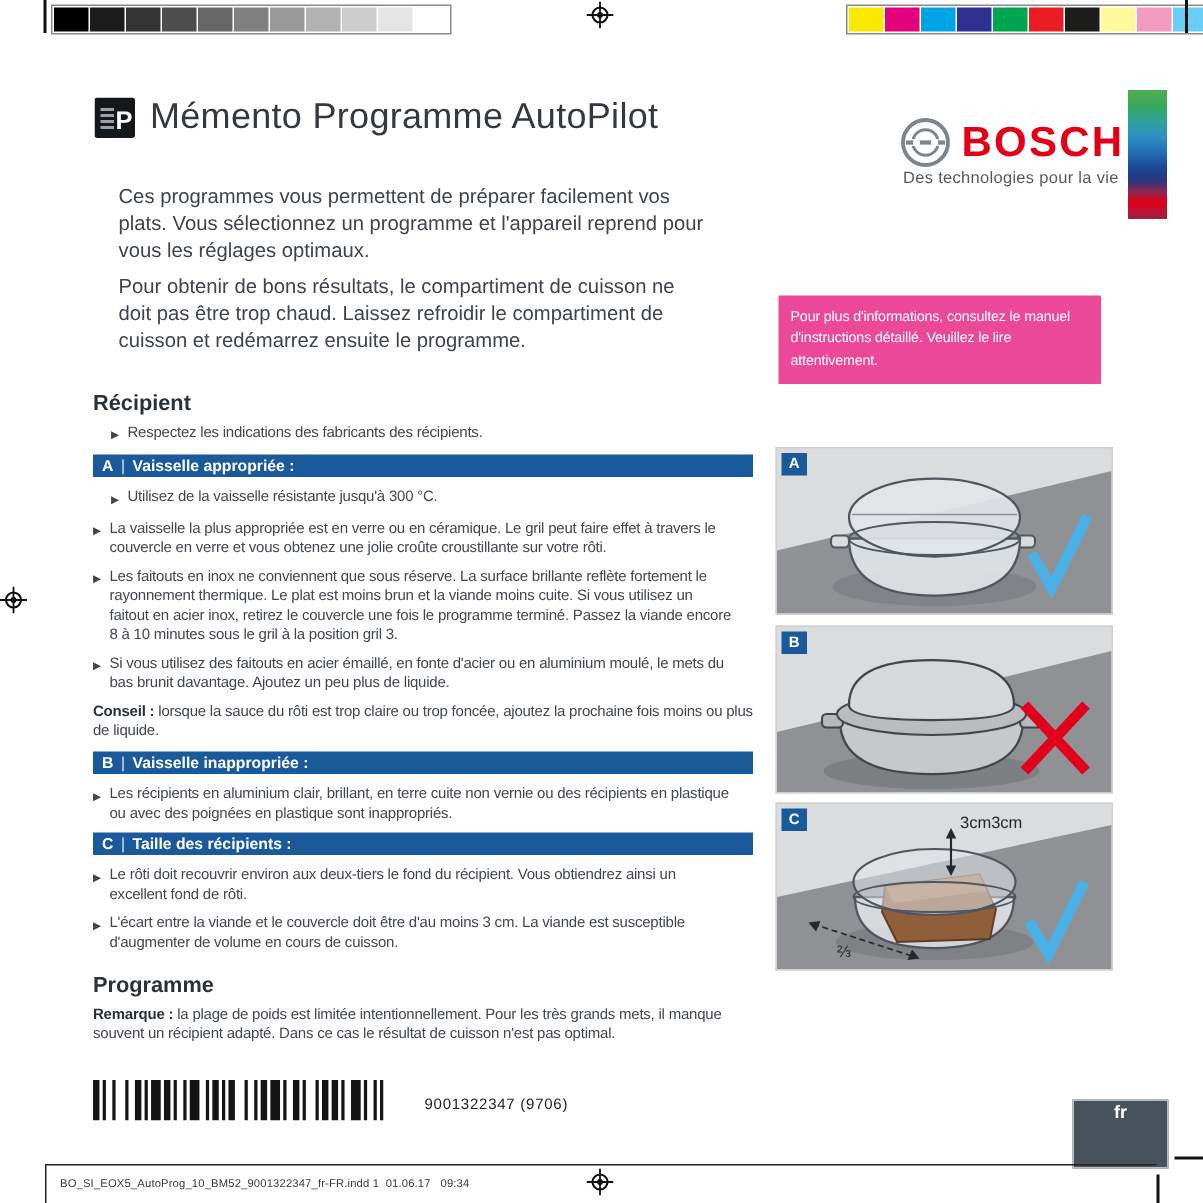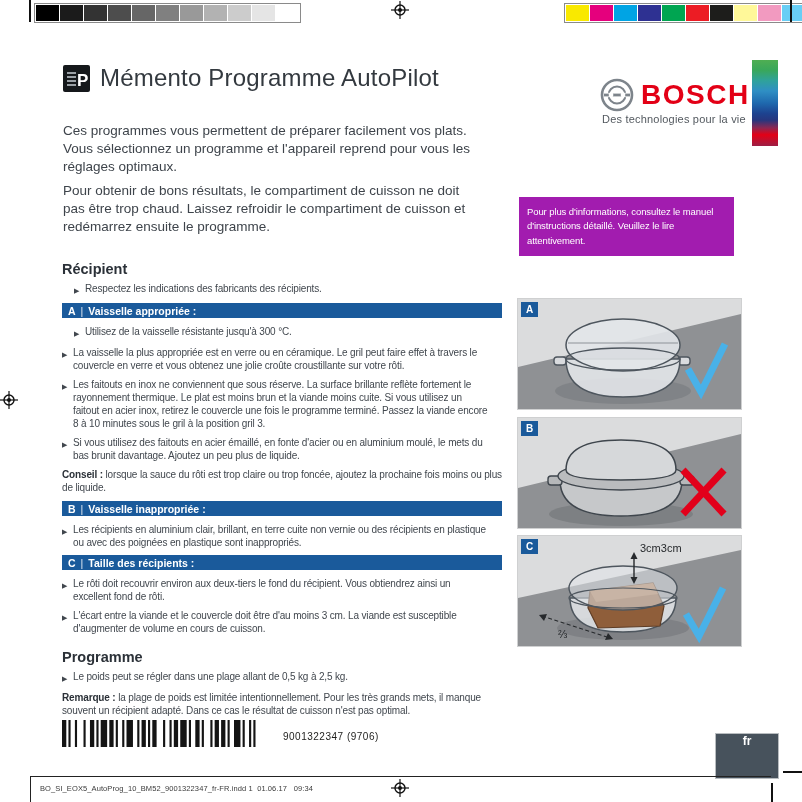--- a/index.html
+++ b/index.html
@@ -17,23 +17,23 @@
   
   .title-row{left:63px;top:64px;display:flex;align-items:center;gap:10px;}
   .page-title{font-size:24px;color:#33393f;letter-spacing:.2px;}
   .brand-word{font-size:28px;font-weight:bold;color:#e30016;letter-spacing:1.5px;}
   .brand-tagline{font-size:11px;color:#53595f;letter-spacing:.2px;}
   .brand-strip{width:26px;height:86px;
     background:linear-gradient(180deg,#4fae52 0%,#39a75b 12%,#2fa29b 24%,#2f8fc4 36%,
        #1f69ae 50%,#1d4390 62%,#27367e 70%,#8c2752 79%,#e30016 87%,#9c1f45 100%);}
 
   .intro{left:63px;top:122px;width:412px;font-size:13.5px;line-height:18px;color:#3e444b;}
-  .intro p{margin:0 0 6px 0;}
-
-  .info-box{left:519px;top:197px;width:199px;background:#a21caf;color:#fff;
+  .intro p{margin:0 0 6px 16px;}
+
+  .info-box{left:519px;top:197px;width:199px;background:#ec4899;color:#fff;
             font-size:9.5px;line-height:1.5;padding:8px;letter-spacing:-.1px;}
 
   
   .content-col{left:62px;top:261px;width:440px;}
   .h-section{font-size:14.5px;font-weight:bold;color:#2b3138;margin:0 0 5px 0;}
   .bullet{display:flex;font-size:10px;line-height:13px;letter-spacing:-.15px;
           margin:0 12px 6px 0;color:#41474e;}
   .bullet .mk{flex:0 0 11px;font-size:7px;padding-top:2px;color:#41474e;}
   .bullet.indent{padding-left:12px;}
   .section-bar{background:#1a5a9b;color:#fff;height:15px;display:flex;align-items:center;
@@ -192,24 +192,20 @@
   <div class="bullet">
     <span class="mk">▶</span>
     <span>Le rôti doit recouvrir environ aux deux-tiers le fond du récipient. Vous obtiendrez ainsi un excellent fond de rôti.</span>
   </div>
   <div class="bullet">
     <span class="mk">▶</span>
     <span>L'écart entre la viande et le couvercle doit être d'au moins 3 cm. La viande est susceptible d'augmenter de volume en cours de cuisson.</span>
   </div>
 
   <h2 class="h-section prog-head">Programme</h2>
-  <div class="bullet">
-    <span class="mk">▶</span>
-    <span>Le poids peut se régler dans une plage allant de 0,5 kg à 2,5 kg.</span>
-  </div>
   <p class="note-p"><b>Remarque :</b><span> la plage de poids est limitée intentionnellement. Pour les très grands mets, il manque souvent un récipient adapté. Dans ce cas le résultat de cuisson n'est pas optimal.</span></p>
 </div>
 
 <div class="abs figwrap" style="left:517px;top:298px;">
   <svg class="figure" viewBox="0 0 223 110">
     <rect x="0" y="0" width="223" height="110" fill="#dbdcdd"></rect>
     <polygon points="0,68 223,15 223,110 0,110" fill="#8f9194"></polygon>
     <ellipse cx="105" cy="92" rx="68" ry="13" fill="#75787b" opacity="0.55"></ellipse>
     <rect x="36" y="58" width="12" height="8" rx="3" fill="#d9dbde" stroke="#4e565e" stroke-width="1.4"></rect>
     <rect x="160" y="58" width="12" height="8" rx="3" fill="#d9dbde" stroke="#4e565e" stroke-width="1.4"></rect>

